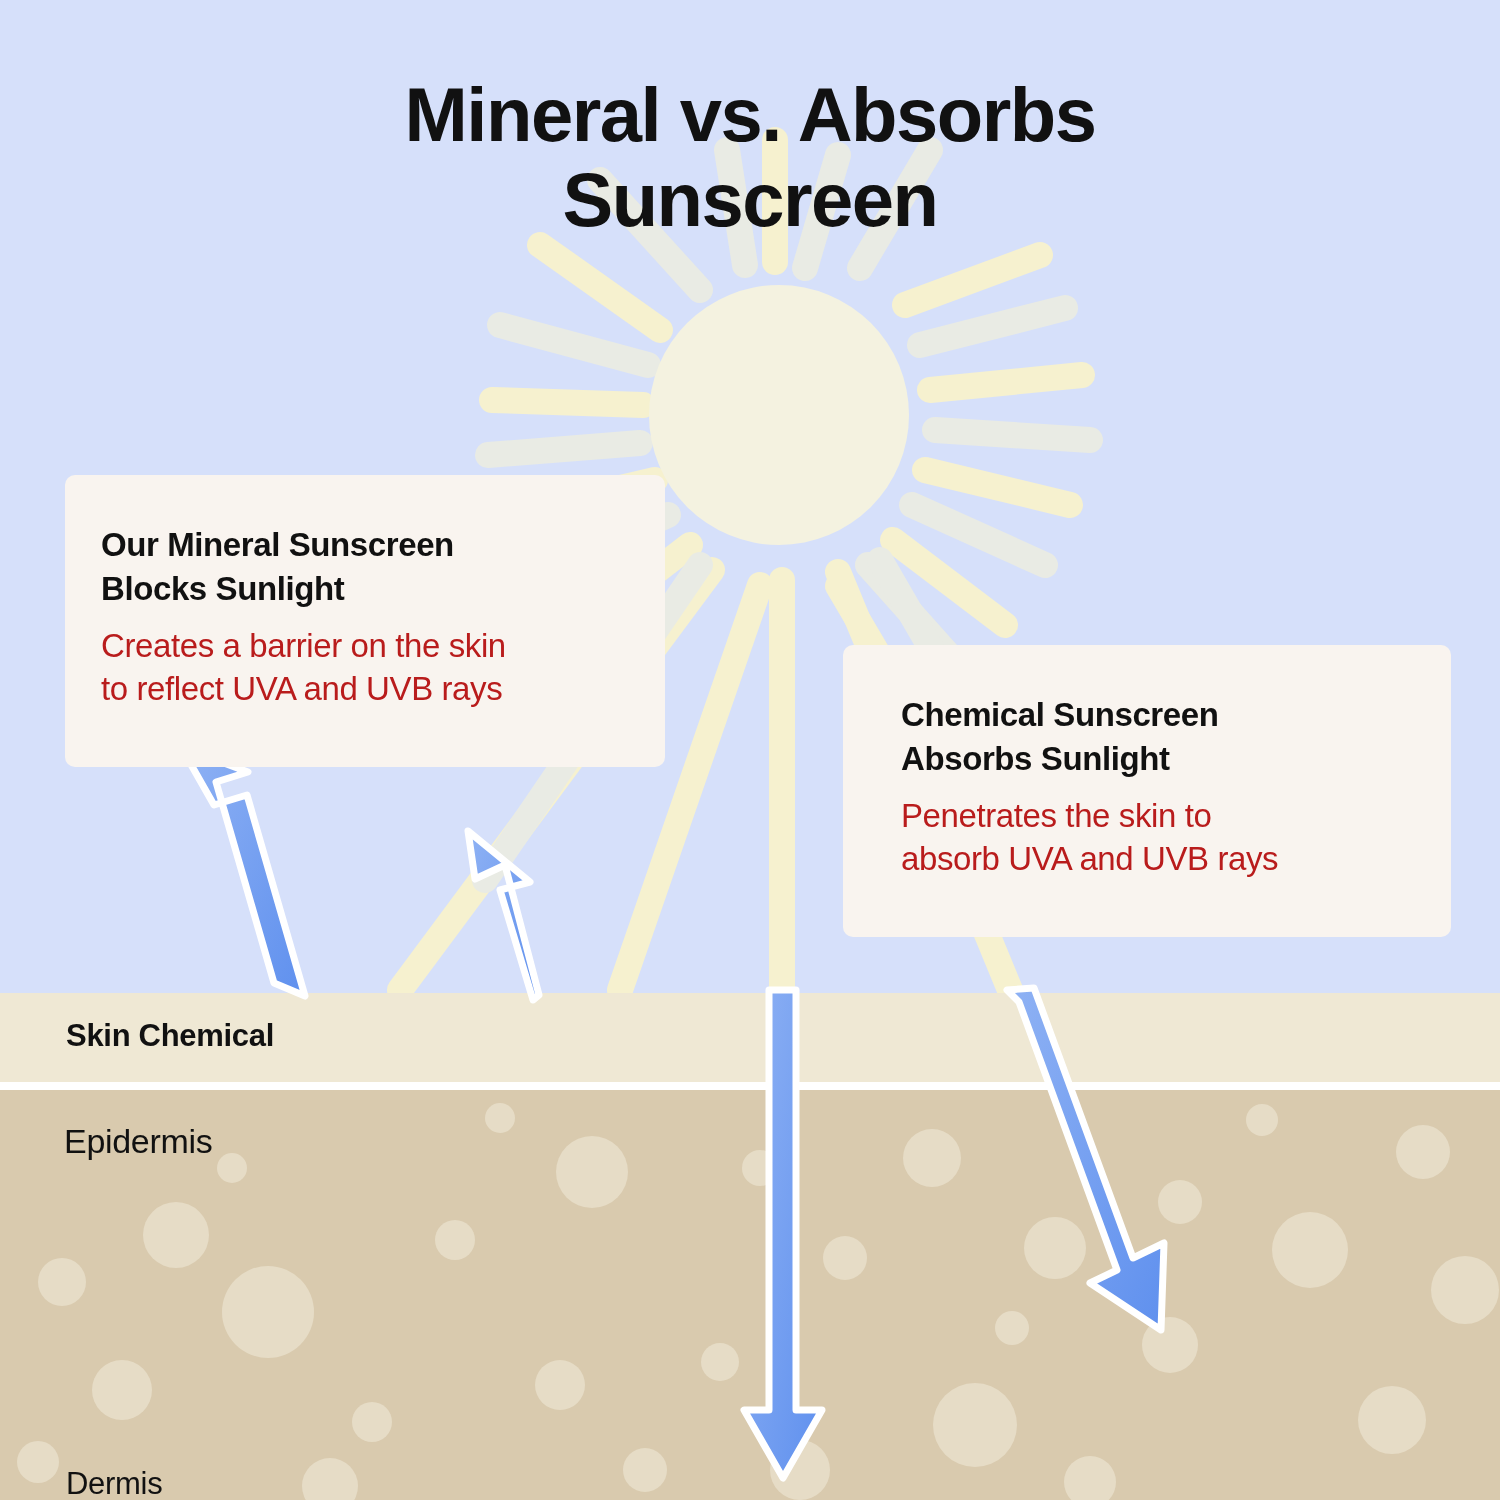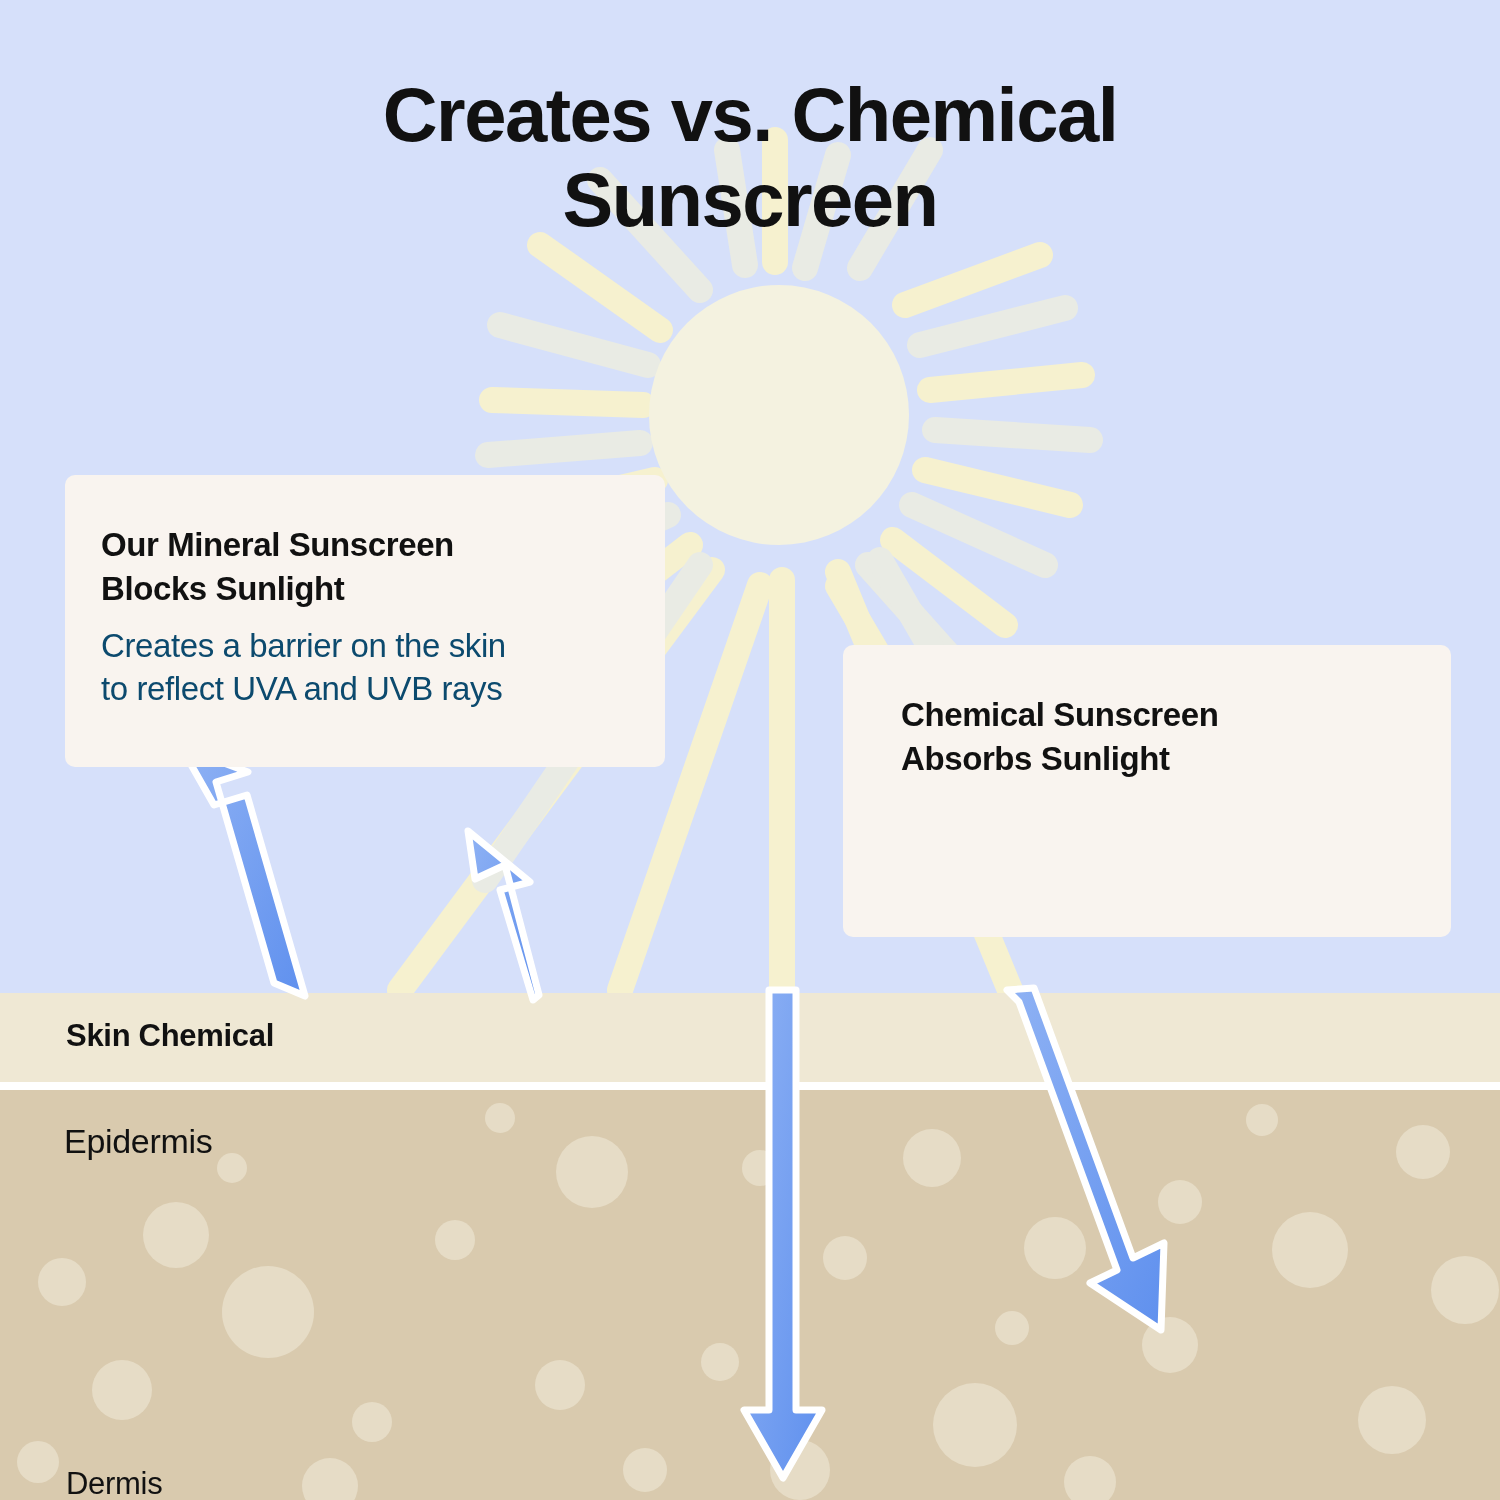--- a/index.html
+++ b/index.html
@@ -34,21 +34,21 @@
   #card-mineral{left:65px;top:475px;width:600px;height:292px;padding:48px 46px 0 36px;}
   #card-chemical{left:843px;top:645px;width:608px;height:292px;padding:48px 42px 4px 58px;}
 
   .card-title{
     font-size:33px;line-height:1.33;font-weight:bold;
     color:#111111;letter-spacing:-0.4px;white-space:pre-line;
     margin:0 0 14px 0;
   }
   .card-body{
     font-size:33px;line-height:1.30;font-weight:normal;
-    color:#0c4a6e;letter-spacing:-0.4px;white-space:pre-line;
+    color:#b91c1c;letter-spacing:-0.4px;white-space:pre-line;
     margin:0;
   }
 
   
   .layer-label{position:absolute;color:#111111;letter-spacing:-0.3px;}
   #label-surface{left:66px;top:1018px;font-size:31px;font-weight:bold;}
   #label-epidermis{left:64px;top:1122px;font-size:34px;font-weight:normal;}
   #label-dermis{left:66px;top:1422px;font-size:31px;font-weight:normal;margin-top:44px;}
 </style>
 </head>
@@ -201,33 +201,35 @@
                L 1161 1330
                L 1090 1283
                L 1117 1270
                L 1019 1002 Z" fill="url(#gradArrow)" stroke="#ffffff" stroke-width="7" stroke-linejoin="round"></path>
     </g>
 
   </svg>
 
   <div class="txt-layer">
 
-    <div id="title">Creates vs. Chemical
+    <div id="title">Mineral vs. Absorbs
 Sunscreen</div>
 
     <div class="card" id="card-mineral">
       <div class="card-title">Our Mineral Sunscreen
 Blocks Sunlight</div>
       <div class="card-body">Creates a barrier on the skin
 to reflect UVA and UVB rays</div>
     </div>
 
     <div class="card" id="card-chemical">
       <div class="card-title">Chemical Sunscreen
 Absorbs Sunlight</div>
+      <div class="card-body">Penetrates the skin to
+absorb UVA and UVB rays</div>
     </div>
 
     <div class="layer-label" id="label-surface">Skin Chemical</div>
     <div class="layer-label" id="label-epidermis">Epidermis</div>
     <div class="layer-label" id="label-dermis">Dermis</div>
 
   </div>
 
 </div>
 

